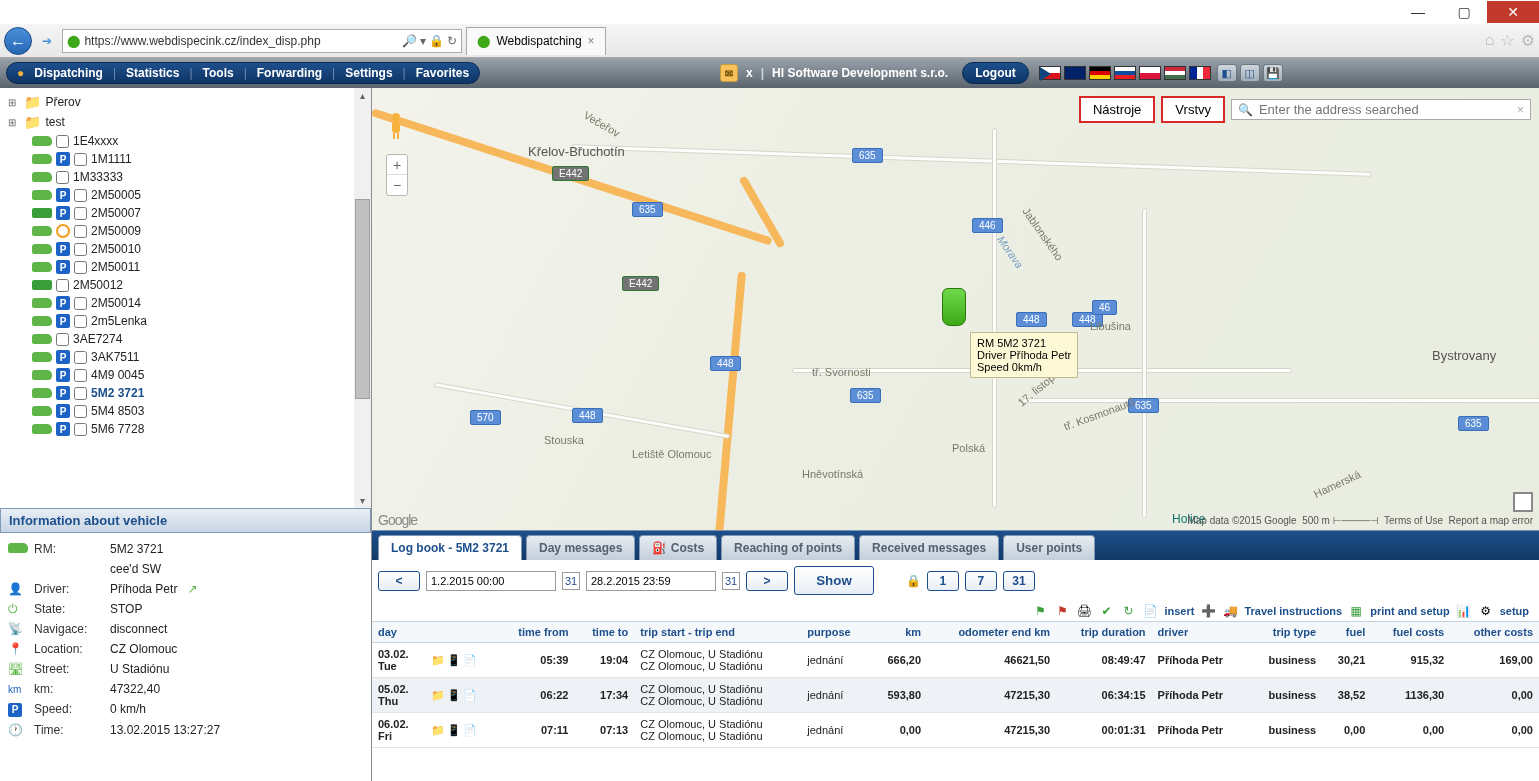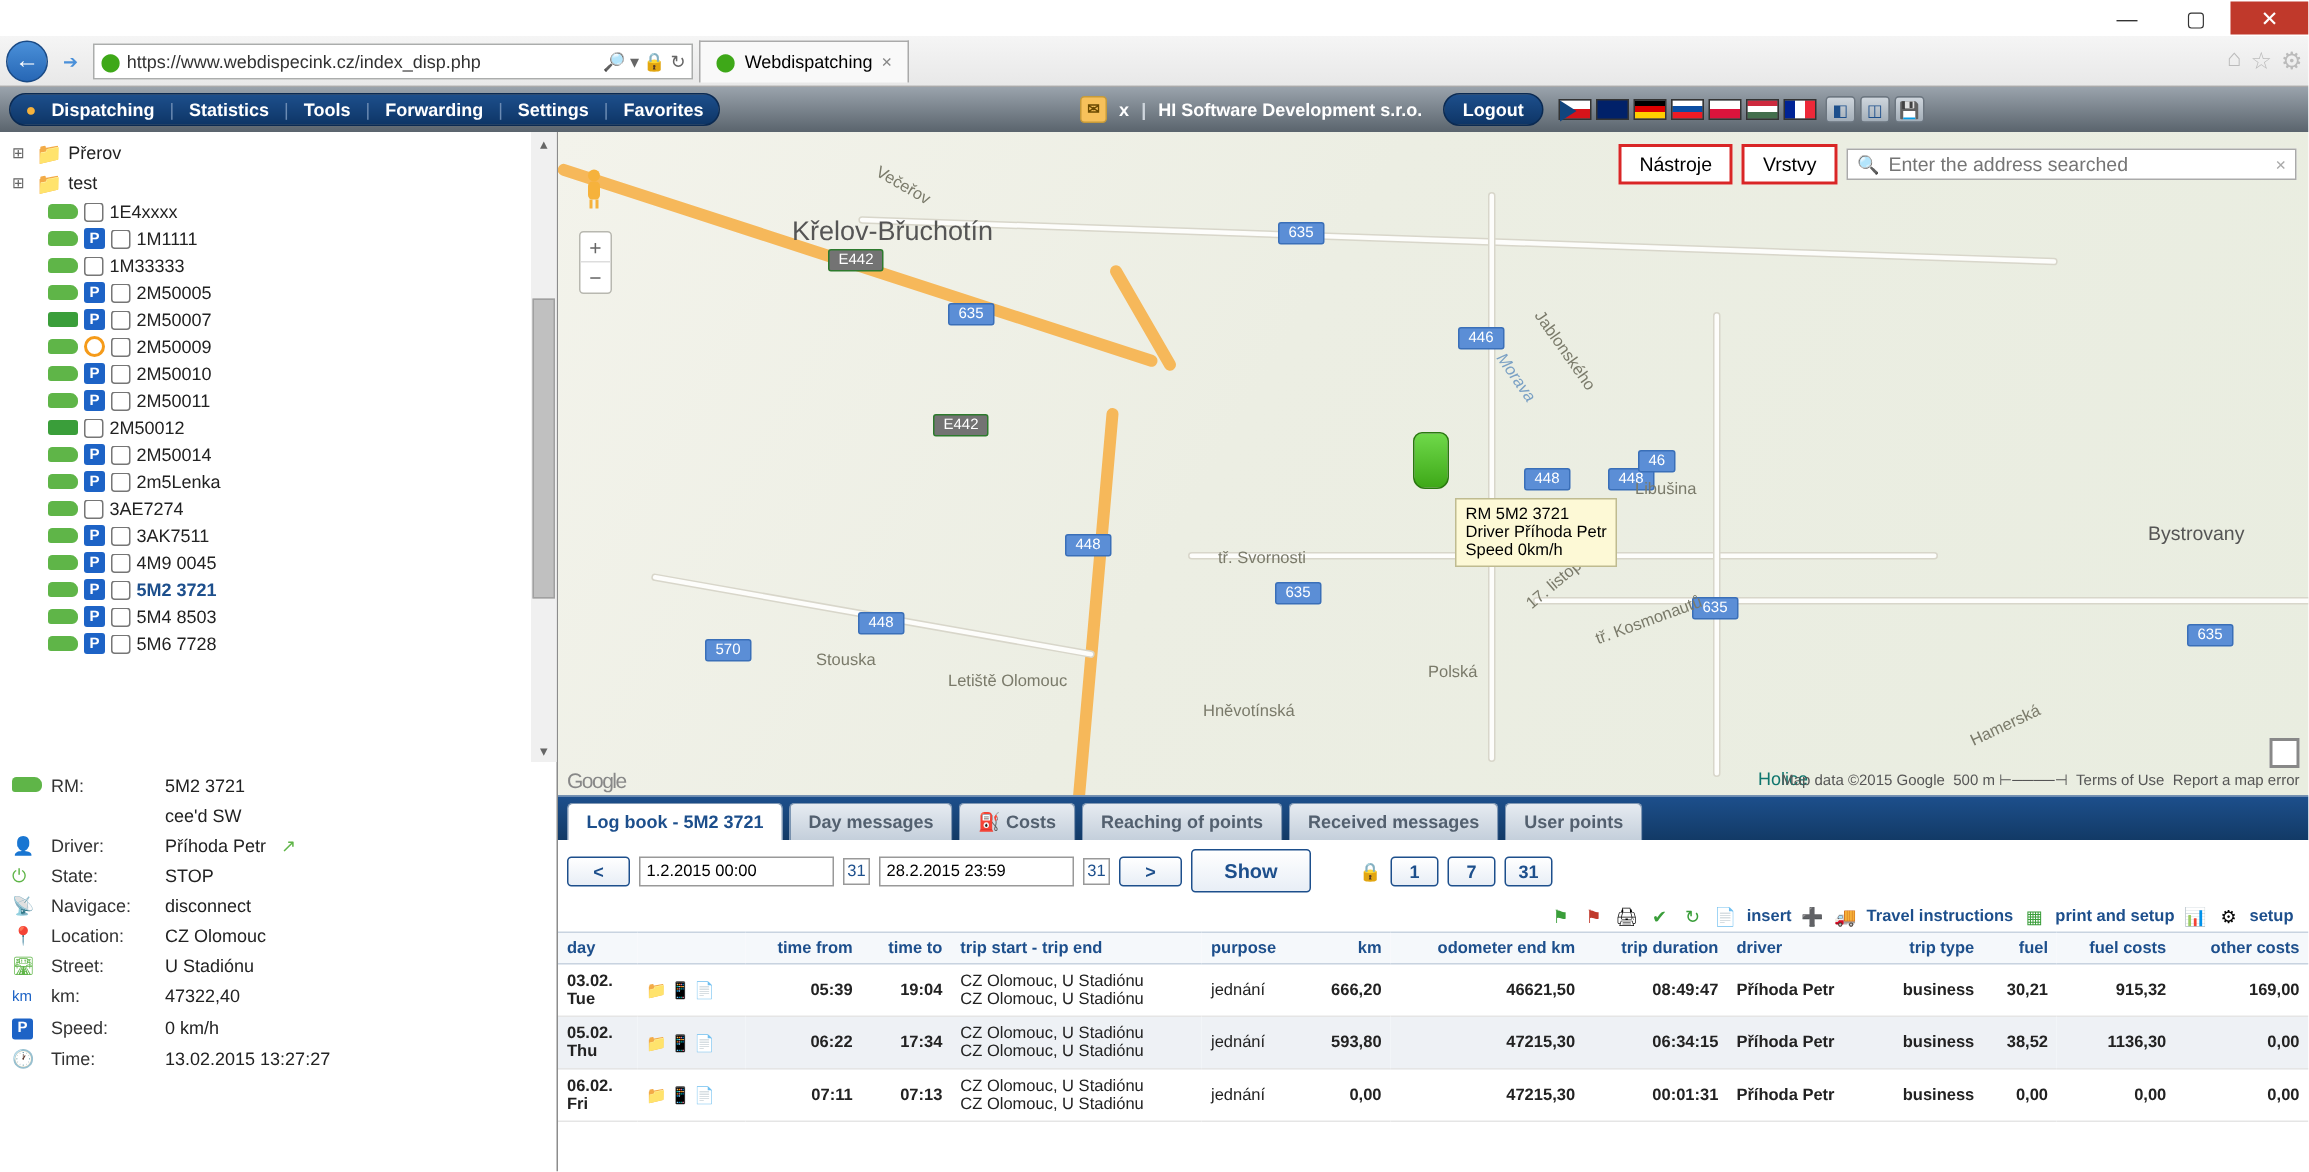--- a/index.html
+++ b/index.html
@@ -307,20 +307,21 @@
             <span class="tree-label">5M6 7728</span>
           </div>
         </div>
       <div class="scrollbar-fake">
         <div class="scroll-arrow">▴</div>
         <div class="scroll-thumb" style="height:200px;margin-top:2px;"></div>
         <div class="scroll-arrow">▾</div>
       </div>
     </div>
 
+    <div class="info-header">Information about vehicle</div>
     <div class="info-body">
       <div class="info-row">
           <span class="icon-col"><span class="car-icon green"></span></span>
           <span class="lbl">RM:</span>
           <span class="val">5M2 3721</span>
         </div>
       <div class="info-row">
           <span class="icon-col"></span>
           <span class="lbl"></span>
           <span class="val">cee'd SW</span>
@@ -386,26 +387,26 @@
       <span class="pill-label green" style="left:180px;top:78px;">E442</span>
       <span class="pill-label green" style="left:250px;top:188px;">E442</span>
       <span class="pill-label" style="left:260px;top:114px;">635</span>
       <span class="pill-label" style="left:478px;top:300px;">635</span>
       <span class="pill-label" style="left:756px;top:310px;">635</span>
       <span class="pill-label" style="left:1086px;top:328px;">635</span>
       <span class="pill-label" style="left:200px;top:320px;">448</span>
       <span class="pill-label" style="left:338px;top:268px;">448</span>
       <span class="pill-label" style="left:644px;top:224px;">448</span>
       <span class="pill-label" style="left:700px;top:224px;">448</span>
-      <span class="pill-label" style="left:98px;top:338px;">570</span>
+      <span class="pill-label" style="left:98px;top:322px;">570</span>
       <span class="pill-label" style="left:600px;top:130px;">446</span>
       <span class="pill-label" style="left:720px;top:212px;">46</span>
       <span class="pill-label" style="left:480px;top:60px;">635</span>
 
-      <span class="map-text" style="left:156px;top:56px;font-size:18px;color:#555;">Křelov-Břuchotín</span>
+      <span class="map-text" style="left:156px;top:56px;font-size:13px;color:#555;">Křelov-Břuchotín</span>
       <span class="map-text" style="left:260px;top:360px;">Letiště Olomouc</span>
       <span class="map-text" style="left:172px;top:346px;">Stouska</span>
       <span class="map-text" style="left:430px;top:380px;">Hněvotínská</span>
       <span class="map-text" style="left:440px;top:278px;">tř. Svornosti</span>
       <span class="map-text" style="left:690px;top:320px;transform:rotate(-20deg);">tř. Kosmonautů</span>
       <span class="map-text" style="left:580px;top:354px;">Polská</span>
       <span class="map-text" style="left:640px;top:290px;transform:rotate(-40deg);">17. listopadu</span>
       <span class="map-text" style="left:640px;top:140px;transform:rotate(55deg);">Jablonského</span>
       <span class="map-text" style="left:620px;top:158px;transform:rotate(55deg);font-style:italic;color:#7aa0c4;">Morava</span>
       <span class="map-text" style="left:718px;top:232px;">Libušina</span>

